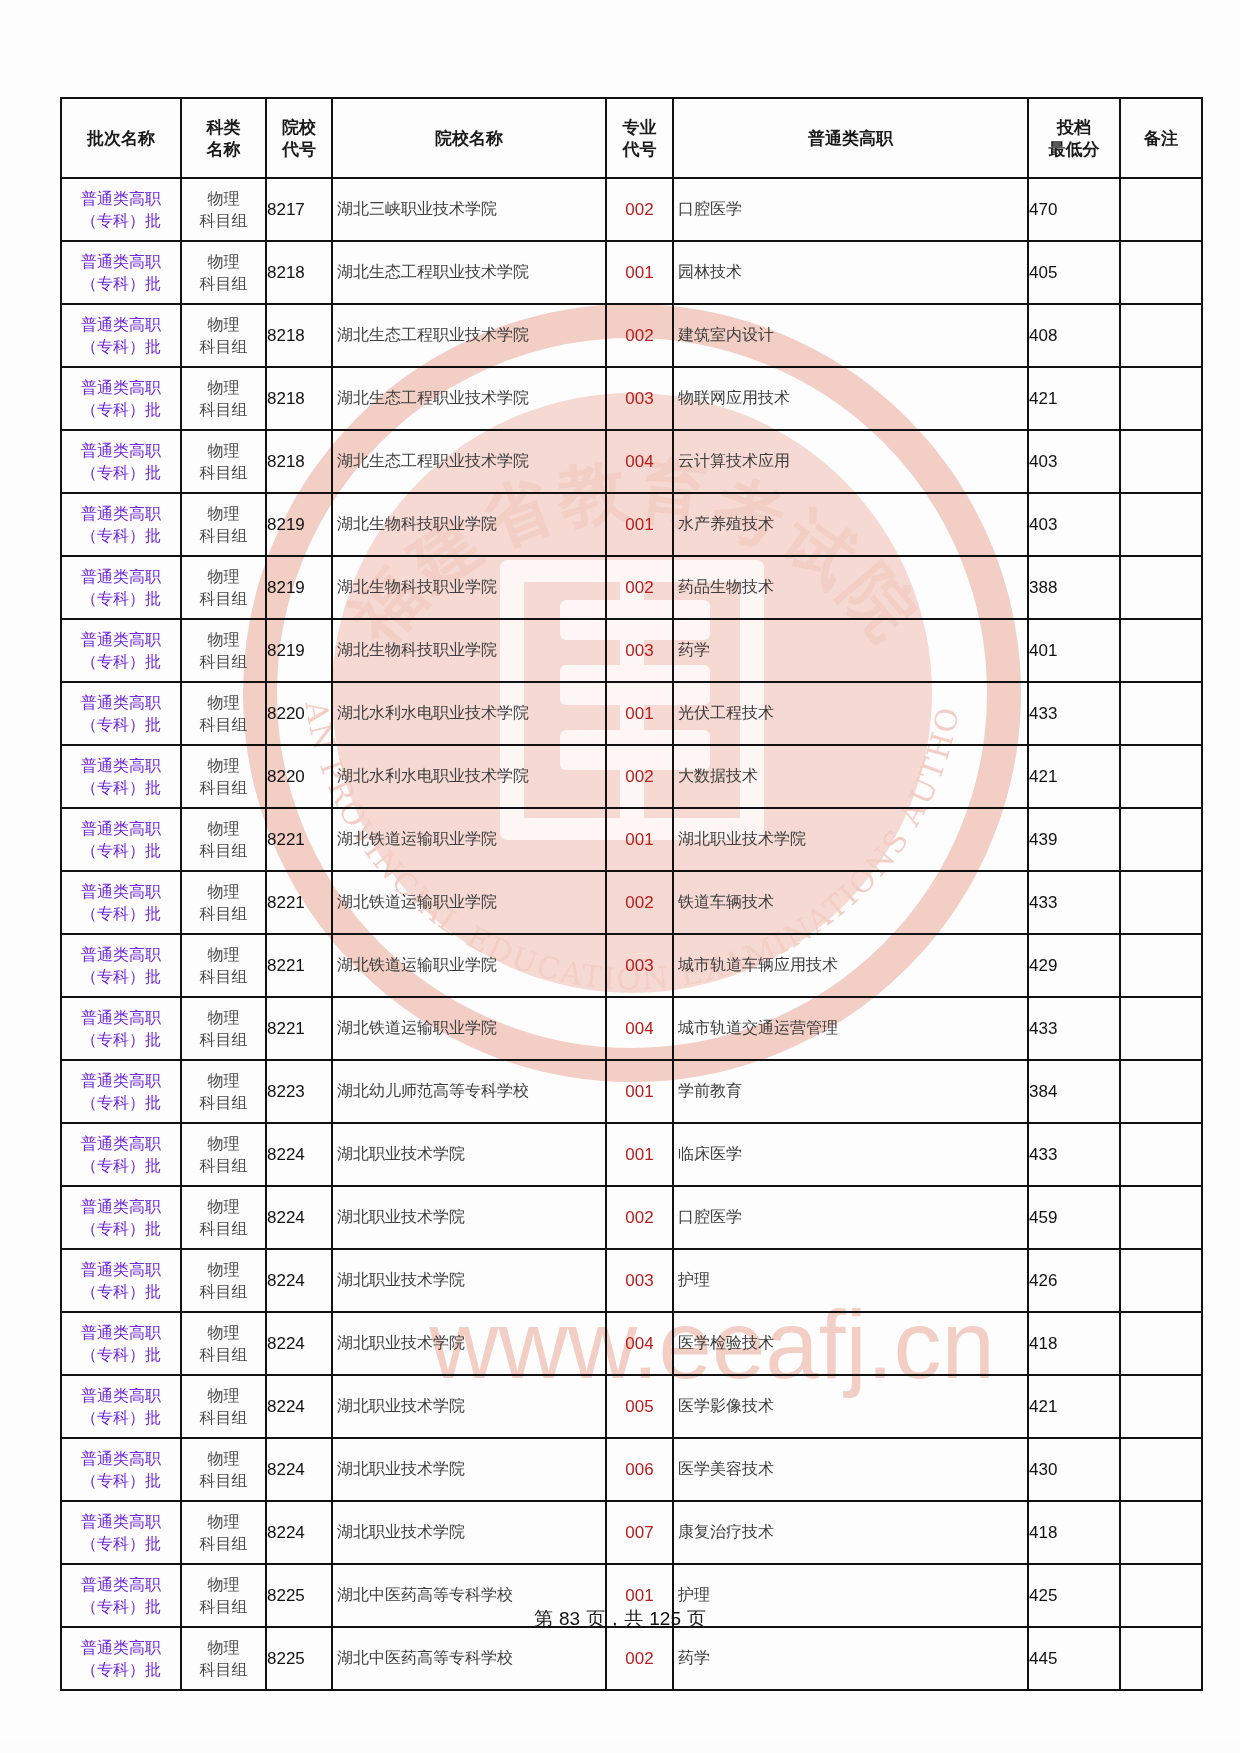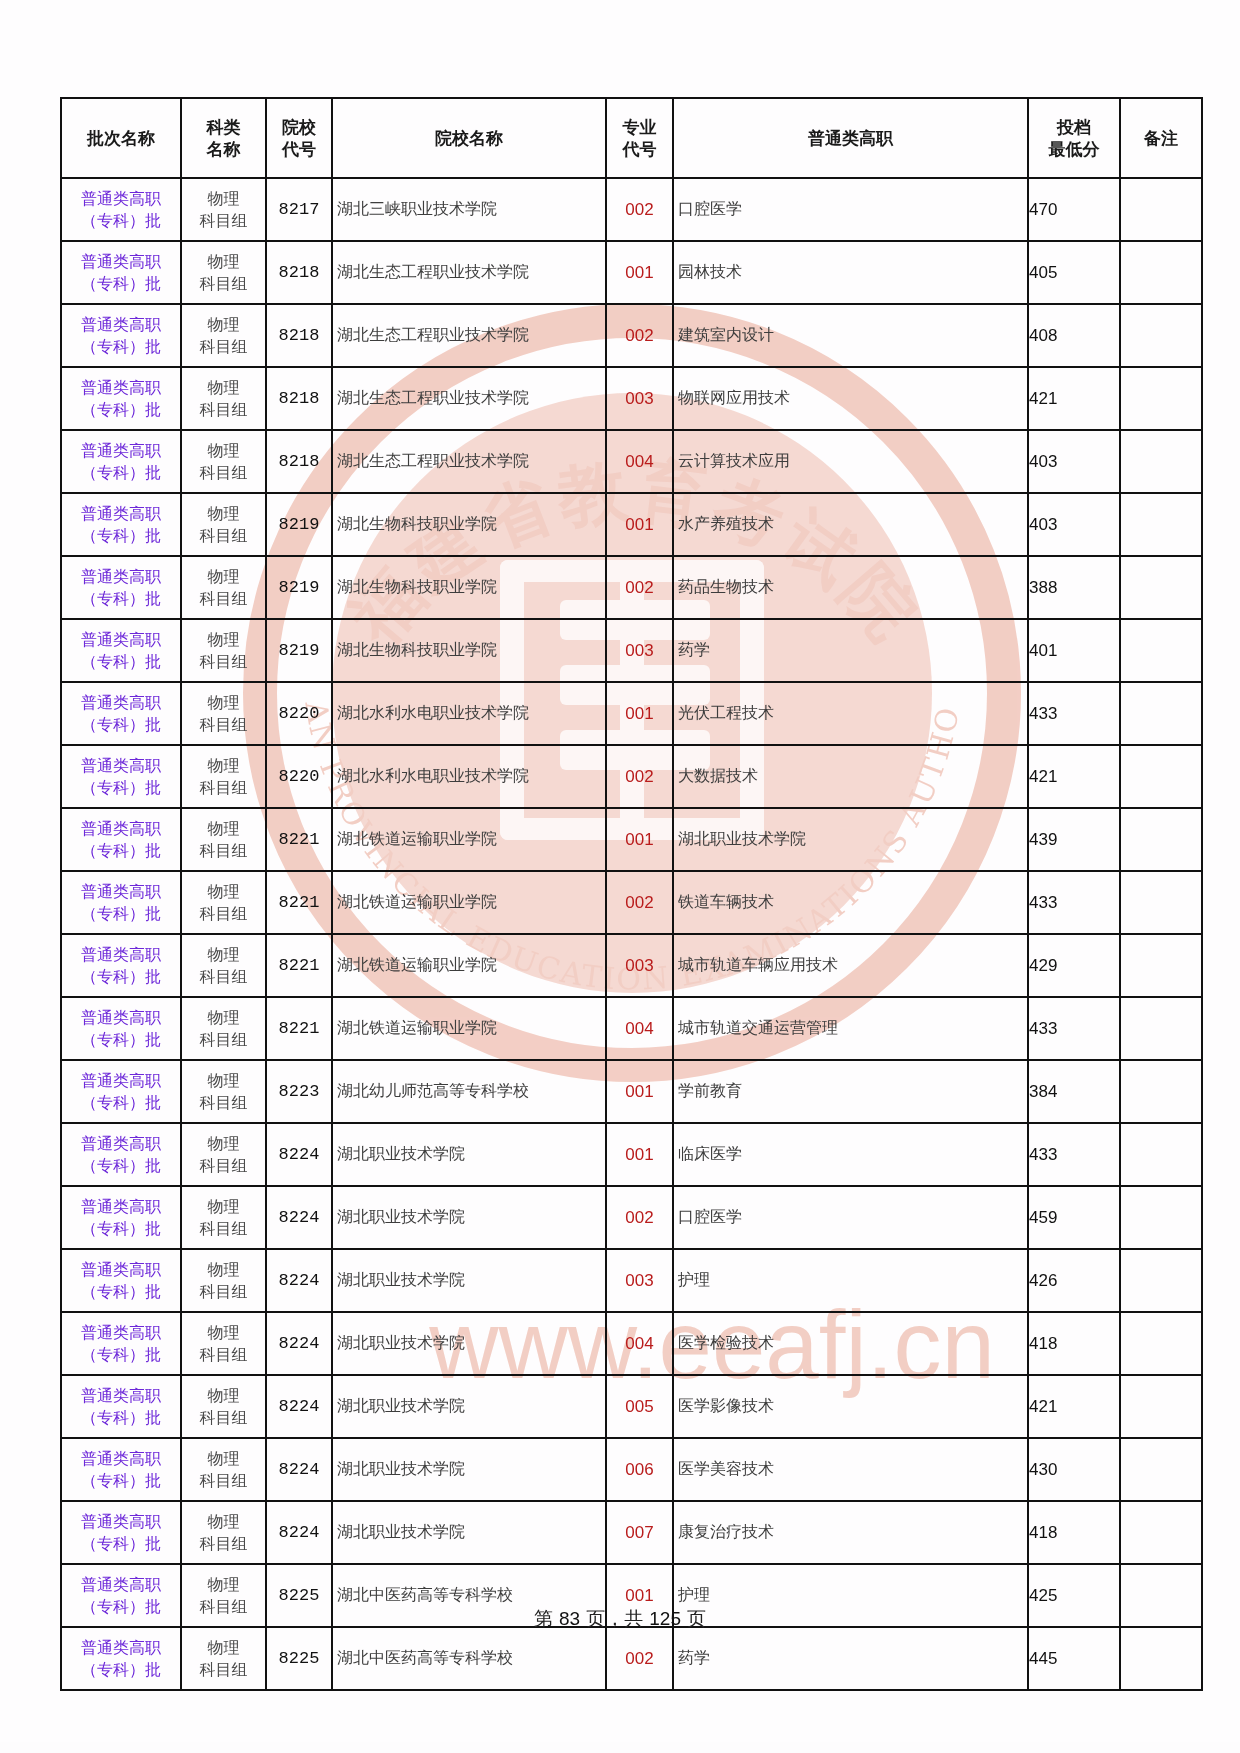--- a/index.html
+++ b/index.html
@@ -8,21 +8,21 @@
   .page-edge { position:absolute; left:0; top:0; width:1240px; height:1742px; background:#fefdfe; }
   .watermark { position:absolute; left:0; top:0; width:1240px; height:1753px; pointer-events:none; z-index:1; }
   table.grid { position:absolute; left:60px; top:97px; border-collapse:collapse; z-index:2;
                table-layout:fixed; }
   table.grid td, table.grid th { border:2px solid #111; padding:0; background:transparent; }
   table.grid th { height:78px; font-weight:bold; color:#1a1a1a; font-size:17px; line-height:22px;
                   font-family:"DejaVu Sans",sans-serif; text-align:center; }
   table.grid td { height:61px; }
   .c-batch { color:#6d28d9; font-size:16px; line-height:22px; text-align:center; }
   .c-subj  { color:#4a4a4a; font-size:16px; line-height:22px; text-align:center;margin-top:25px; }
-  .c-code  { color:#111; font-size:17px; font-family:Liberation Mono, monospace; text-align:center; }
+  .c-code  { color:#111; font-size:17px; font-family:Liberation Sans, sans-serif; text-align:left; }
   .c-name  { color:#3d3d3d; font-size:16px; padding-left:4px !important; text-align:left;margin-left:24px; }
   .c-mcode { color:#b91c1c; font-size:17px; font-family:"Liberation Sans",sans-serif; text-align:center; }
   .c-major { color:#3d3d3d; font-size:16px; padding-left:4px !important; text-align:left; }
   .c-score { color:#111; font-size:17px; font-family:"Liberation Sans",sans-serif; text-align:left; }
   .c-note  { }
   .line { display:block; }
   .footer { position:absolute; left:0; width:1240px; top:1606px; text-align:center; z-index:2;
             font-size:19px; color:#222; }
   .footer .num { font-family:"Liberation Sans",sans-serif; color:#111; }
 </style>

